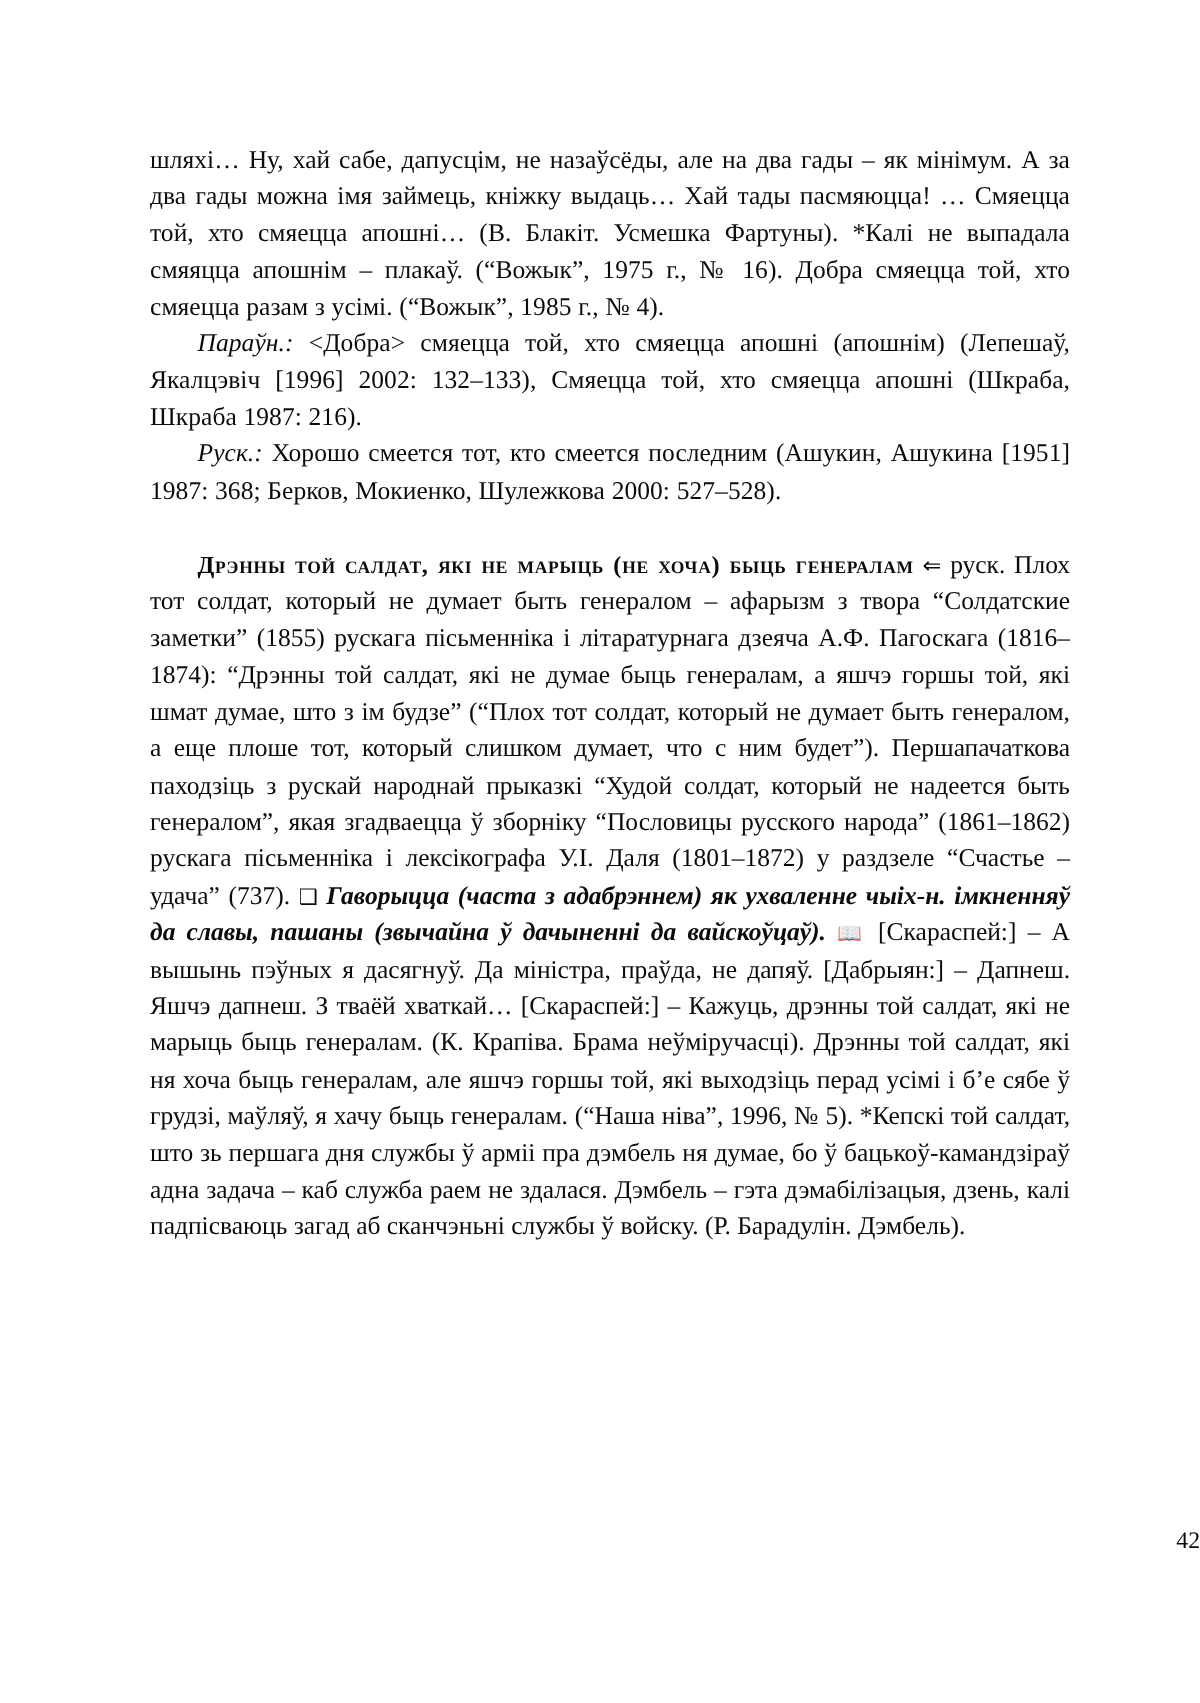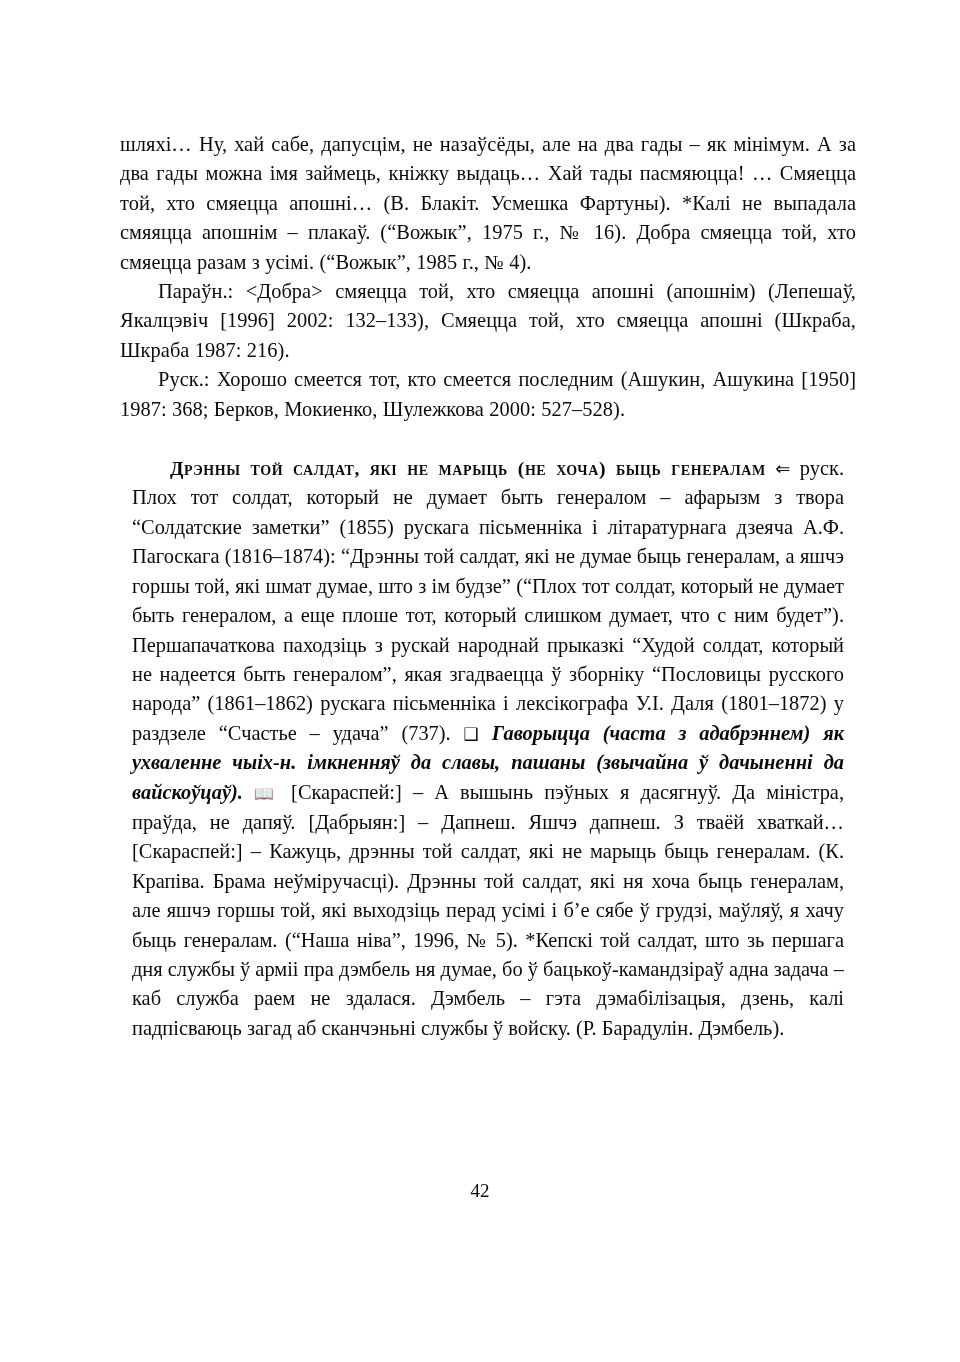--- a/index.html
+++ b/index.html
@@ -14,52 +14,53 @@
     height: 1362px;
     background: #ffffff;
     margin: 0 auto;
     overflow: hidden;
     font-family: "Liberation Serif", "DejaVu Serif", serif;
     color: #0b0b0b;
   }
   .textblock {
     position: absolute;
     left: 120px;
-    top: 130px;
+    top: 114px;
     width: 736px;
   }
   p.para {
     margin: 0;
     text-align: justify;
     text-justify: inter-word;
     font-size: 20.4px;
     line-height: 29.4px;
     letter-spacing: 0.05px;
     word-spacing: 0.2px;
     -webkit-font-smoothing: none;
   }
   p.indent {
     text-indent: 38px;
   }
   
   p.entry {
-    margin: 12px;
+    margin: 0;
     margin-top: 30px;
     text-indent: 38px;
     text-align: justify;
     font-size: 20.4px;
     line-height: 29.4px;
   }
   .headword {
     font-weight: bold;
     font-variant: small-caps;
     letter-spacing: 0.6px;
     font-size: 19.6px;
   }
   .ital {
+    font-style: italic;
   }
   .bolditalic {
     font-weight: bold;
     font-style: italic;
   }
   .sym {
     font-family: "DejaVu Sans", sans-serif;
     font-size: 17px;
     font-weight: normal;
     line-height: 1;
@@ -67,40 +68,40 @@
   .sym-arrow {
     font-family: "DejaVu Sans", sans-serif;
     font-size: 18px;
   }
   .sym-book {
     font-family: "DejaVu Sans", sans-serif;
     font-size: 16px;
   }
   .folio {
     position: absolute;
-    top: 1180px;
+    top: 1222px;
     left: 0;
     width: 960px;
-    text-align: center;
+    text-align: right;
     font-size: 19px;
     font-family: "Liberation Serif", "DejaVu Serif", serif;
   }
 </style>
 </head>
 <body>
 
 <div class="page">
 
   <div class="textblock">
 
     <p class="para">шляхі… Ну, хай сабе, дапусцім, не назаўсёды, але на два гады – як мінімум. А за два гады можна імя займець, кніжку выдаць… Хай тады пасмяюцца! … Смяецца той, хто смяецца апошні… (В. Блакіт. Усмешка Фартуны). *Калі не выпадала смяяцца апошнім – плакаў. (“Вожык”, 1975 г., № 16). Добра смяецца той, хто смяецца разам з усімі. (“Вожык”, 1985 г., № 4).</p>
 
     <p class="para indent"><span class="ital">Параўн.:</span><span> &lt;Добра&gt; смяецца той, хто смяецца апошні (апошнім) (Лепешаў, Якалцэвіч [1996] 2002: 132–133), Смяецца той, хто смяецца апошні (Шкраба, Шкраба 1987: 216).</span></p>
 
-    <p class="para indent"><span class="ital">Руск.:</span><span> Хорошо смеется тот, кто смеется последним (Ашукин, Ашукина [1950] 1987: 368; Берков, Мокиенко, Шулежкова 2000: 527–528).</span></p>
+    <p class="para indent"><span class="ital">Руск.:</span><span> Хорошо смеется тот, кто смеется последним (Ашукин, Ашукина [1951] 1987: 368; Берков, Мокиенко, Шулежкова 2000: 527–528).</span></p>
 
     <p class="entry"><span class="headword">Дрэнны той салдат, які не марыць (не хоча) быць генералам</span> <span class="sym-arrow">⇐</span><span> руск. Плох тот солдат, который не думает быть генералом – афарызм з твора “Солдатские заметки” (1855) рускага пісьменніка і літаратурнага дзеяча А.Ф. Пагоскага (1816–1874): “Дрэнны той салдат, які не думае быць генералам, а яшчэ горшы той, які шмат думае, што з ім будзе” (“Плох тот солдат, который не думает быть генералом, а еще плоше тот, который слишком думает, что с ним будет”). Першапачаткова паходзіць з рускай народнай прыказкі “Худой солдат, который не надеется быть генералом”, якая згадваецца ў зборніку “Пословицы русского народа” (1861–1862) рускага пісьменніка і лексікографа У.І. Даля (1801–1872) у раздзеле “Счастье – удача” (737). </span><span class="sym">❑</span> <span class="bolditalic">Гаворыцца (часта з адабрэннем) як ухваленне чыіх-н. імкненняў да славы, пашаны (звычайна ў дачыненні да вайскоўцаў).</span> <span class="sym-book">📖</span><span> [Скараспей:] – А вышынь пэўных я дасягнуў. Да міністра, праўда, не дапяў. [Дабрыян:] – Дапнеш. Яшчэ дапнеш. З тваёй хваткай… [Скараспей:] – Кажуць, дрэнны той салдат, які не марыць быць генералам. (К. Крапіва. Брама неўміручасці). Дрэнны той салдат, які ня хоча быць генералам, але яшчэ горшы той, які выходзіць перад усімі і б’е сябе ў грудзі, маўляў, я хачу быць генералам. (“Наша ніва”, 1996, № 5). *Кепскі той салдат, што зь першага дня службы ў арміі пра дэмбель ня думае, бо ў бацькоў-камандзіраў адна задача – каб служба раем не здалася. Дэмбель – гэта дэмабілізацыя, дзень, калі падпісваюць загад аб сканчэньні службы ў войску. (Р. Барадулін. Дэмбель).</span></p>
 
 
 
   </div>
 
   <div class="folio">42</div>
 
 </div>

